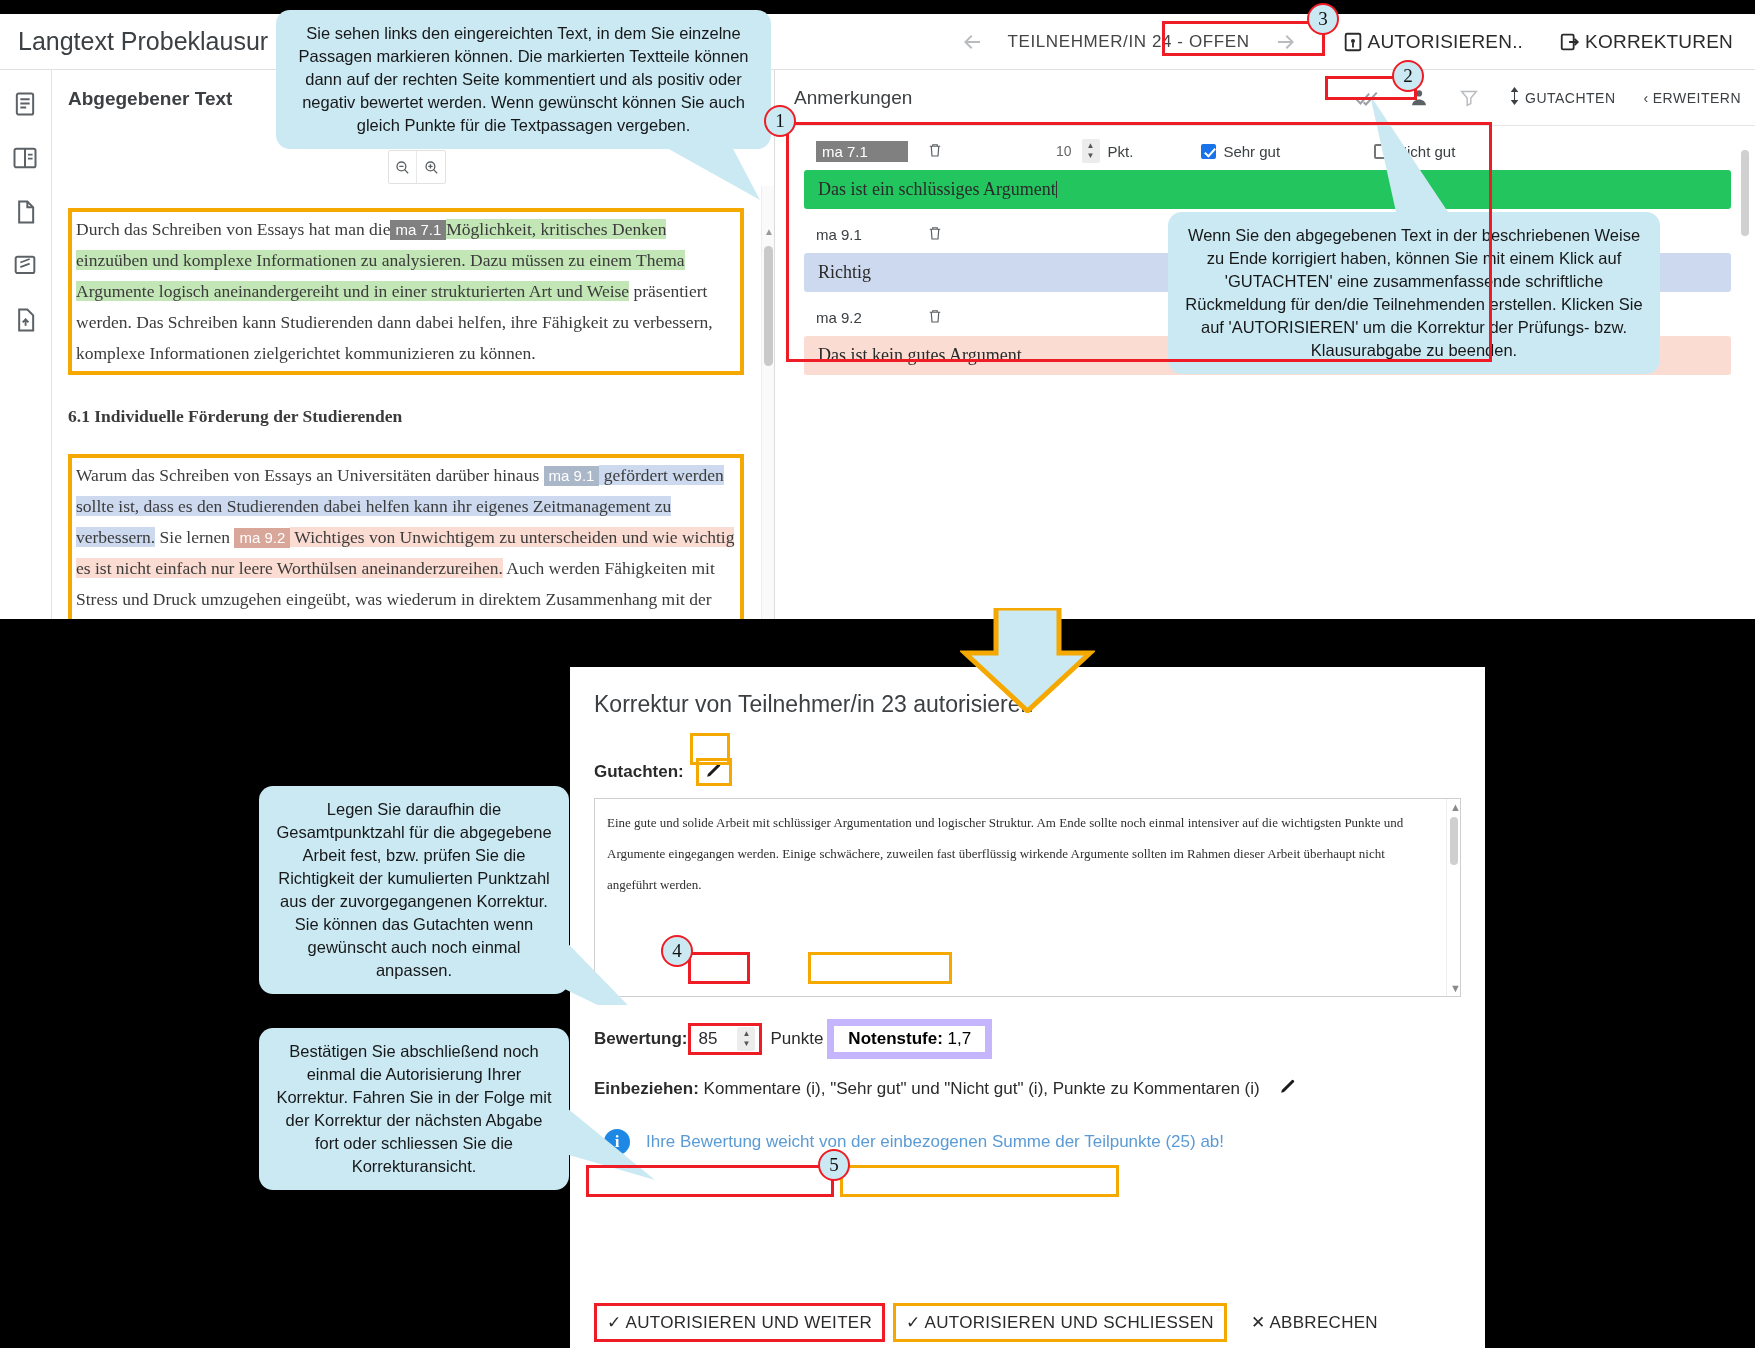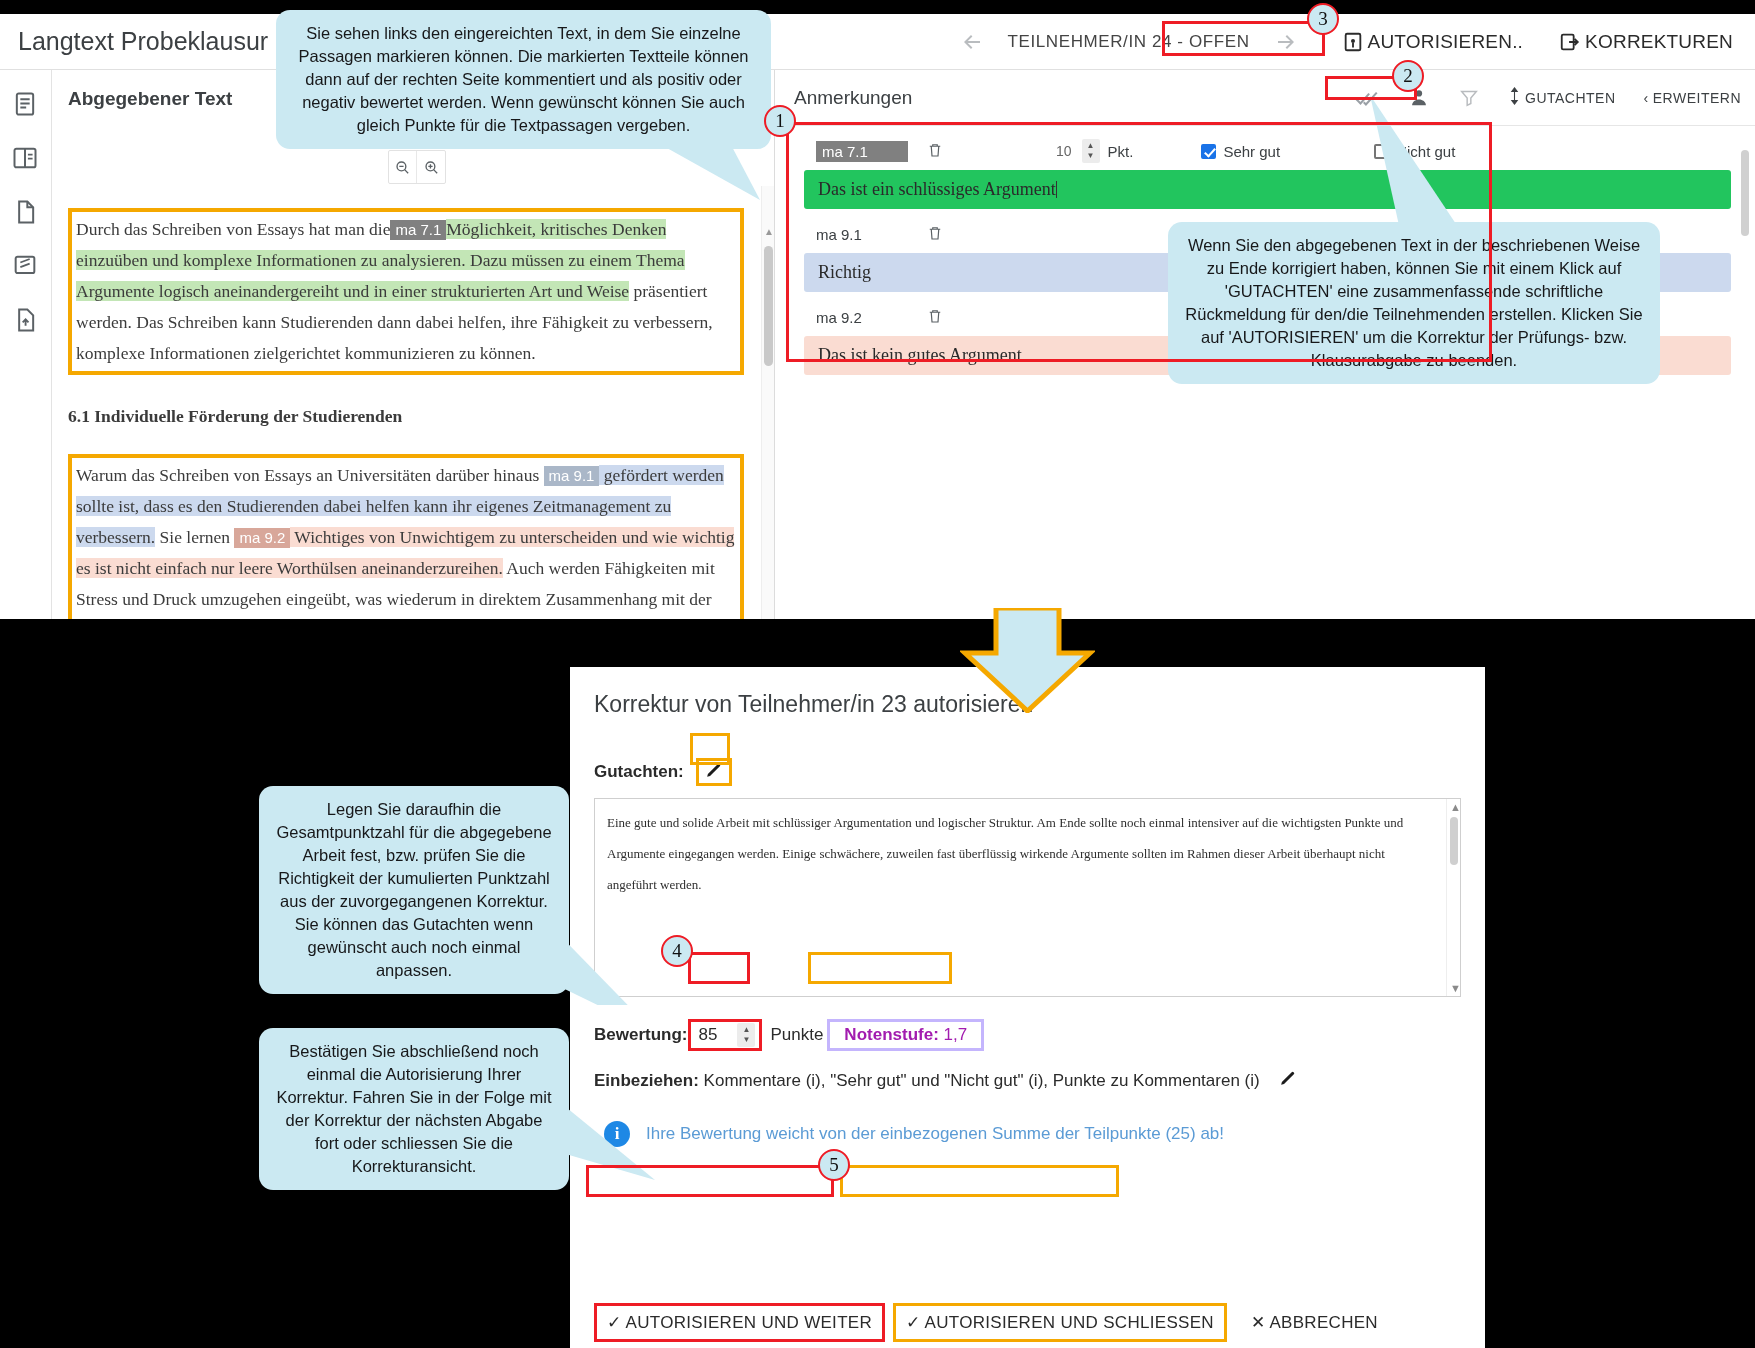--- a/index.html
+++ b/index.html
@@ -193,21 +193,21 @@
     display:flex; align-items:center; margin-top:22px; padding-left:24px; gap:0;
   }
   .b-label{ font-size:17px; font-weight:bold; color:#2b2b2b; }
   #score-box{
     border:3px solid #ee1c25; display:flex; align-items:center; padding:1px 4px 1px 8px;
     gap:10px;justify-content:space-between;
   }
   #score-val{ font-size:17px; color:#2b2b2b; }
   #punkte-label{ font-size:17px; color:#2b2b2b; margin-left:8px; }
   #notenstufe-box{
-    border:3px solid #c4b5fd; padding:3px 14px; margin-left:4px; font-size:17px; color:#a21caf;
+    border:7px solid #c4b5fd; padding:3px 14px; margin-left:4px; font-size:17px; color:#000000;
   }
   #notenstufe-box b{ font-weight:bold; }
   #einbeziehen-row{
     display:flex; align-items:center; gap:18px; margin-top:18px; padding-left:24px;
     font-size:17px; color:#2b2b2b;
   }
   #info-row{
     display:flex; align-items:center; gap:16px; margin-top:28px; padding-left:34px;
   }
   #info-icon{
@@ -540,21 +540,21 @@
 </div>
 
 <svg class="tail" style="left:560px; top:105px; width:230px; height:100px;">
   <polygon points="30,0 150,0 200,95" fill="#cbe9f2"></polygon>
 </svg>
 <div class="callout" style="left:276px; top:10px; width:495px;">Sie sehen links den eingereichten Text, in dem Sie einzelne Passagen markieren können. Die markierten Textteile können dann auf der rechten Seite kommentiert und als positiv oder negativ bewertet werden. Wenn gewünscht können Sie auch gleich Punkte für die Textpassagen vergeben.</div>
 
 <svg class="tail" style="left:1370px; top:95px; width:130px; height:140px;">
   <polygon points="0,0 90,135 30,135" fill="#cbe9f2"></polygon>
 </svg>
-<div class="callout" style="left:1168px; top:222px; width:492px;">Wenn Sie den abgegebenen Text in der beschriebenen Weise zu Ende korrigiert haben, können Sie mit einem Klick auf 'GUTACHTEN' eine zusammenfassende schriftliche Rückmeldung für den/die Teilnehmenden erstellen. Klicken Sie auf 'AUTORISIEREN' um die Korrektur der Prüfungs- bzw. Klausurabgabe zu beenden.</div>
+<div class="callout" style="left:1168px; top:212px; width:492px;">Wenn Sie den abgegebenen Text in der beschriebenen Weise zu Ende korrigiert haben, können Sie mit einem Klick auf 'GUTACHTEN' eine zusammenfassende schriftliche Rückmeldung für den/die Teilnehmenden erstellen. Klicken Sie auf 'AUTORISIEREN' um die Korrektur der Prüfungs- bzw. Klausurabgabe zu beenden.</div>
 
 <svg class="tail" style="left:540px; top:915px; width:120px; height:90px;">
   <polygon points="0,0 0,62 115,118" fill="#cbe9f2"></polygon>
 </svg>
 <div class="callout" style="left:259px; top:786px; width:310px;">Legen Sie daraufhin die Gesamtpunktzahl für die abgegebene Arbeit fest, bzw. prüfen Sie die Richtigkeit der kumulierten Punktzahl aus der zuvorgegangenen Korrektur. Sie können das Gutachten wenn gewünscht auch noch einmal anpassen.</div>
 
 <svg class="tail" style="left:545px; top:1090px; width:130px; height:100px;">
   <polygon points="0,0 0,58 110,90" fill="#cbe9f2"></polygon>
 </svg>
 <div class="callout" style="left:259px; top:1028px; width:310px;">Bestätigen Sie abschließend noch einmal die Autorisierung Ihrer Korrektur. Fahren Sie  in der Folge mit der Korrektur der nächsten Abgabe fort oder schliessen Sie die Korrekturansicht.</div>

